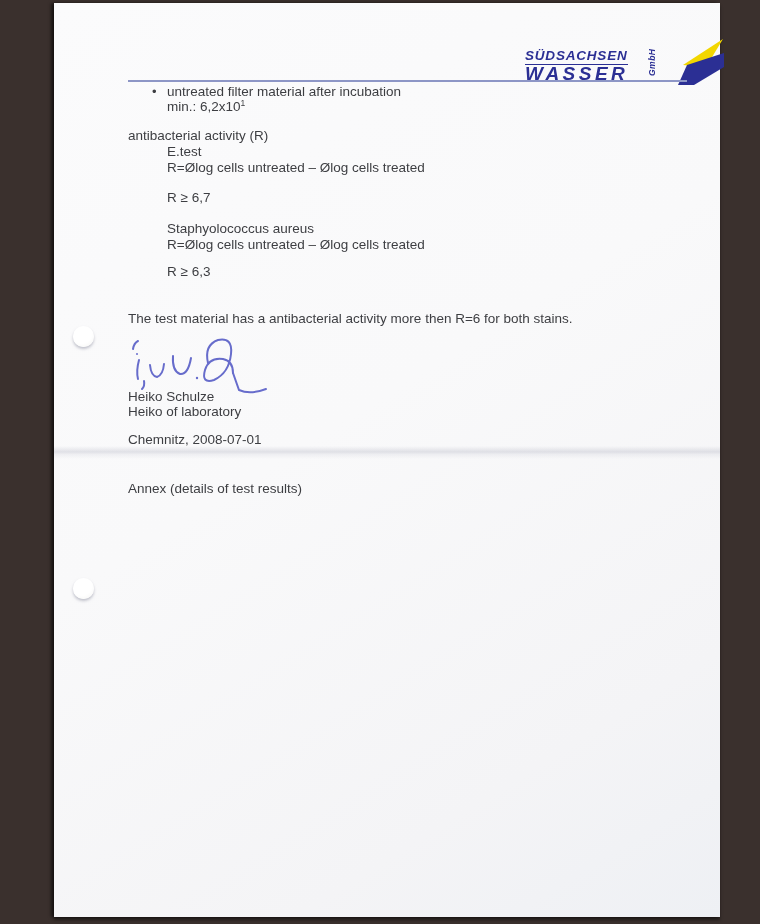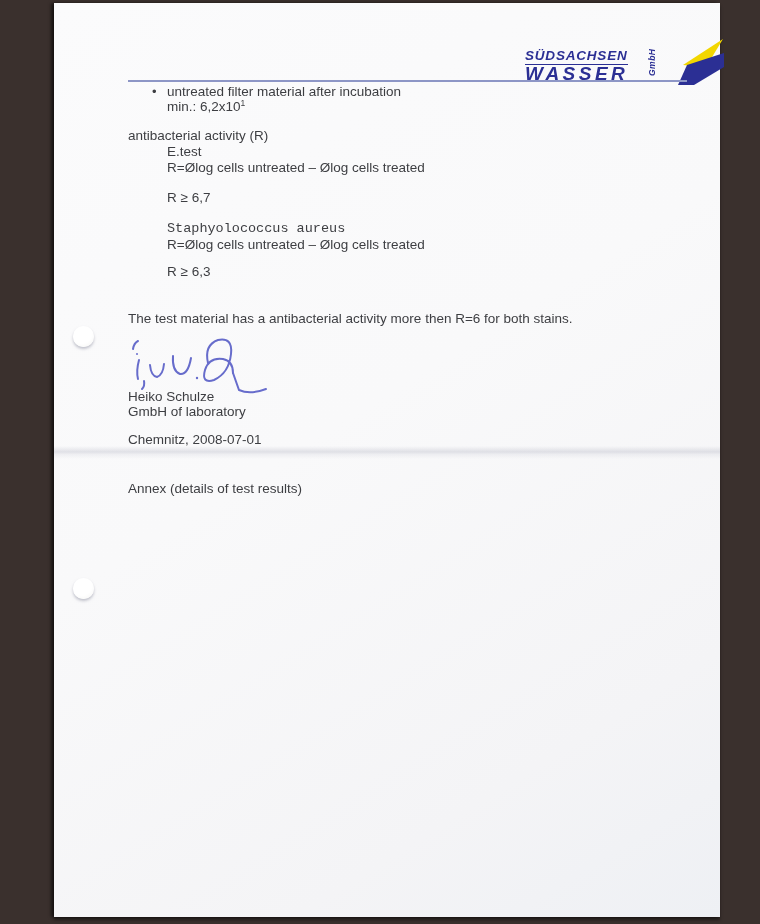--- a/index.html
+++ b/index.html
@@ -98,21 +98,21 @@
     <div class="abs" style="left:113px; top:96px;">
       <span>min.: 6,2x10</span><sup>1</sup>
     </div>
 
     <div class="abs heading" style="left:74px; top:125px;">antibacterial activity (R)</div>
 
     <div class="abs" style="left:113px; top:141px;">E.test</div>
     <div class="abs" style="left:113px; top:157px;">R=Ølog cells untreated – Ølog cells treated</div>
     <div class="abs" style="left:113px; top:187px;">R ≥ 6,7</div>
 
-    <div class="abs" style="left:113px; top:218px;font-family:Liberation Mono, monospace;">Staphyolococcus aureus</div>
+    <div class="abs" style="left:113px; top:218px;">Staphyolococcus aureus</div>
     <div class="abs" style="left:113px; top:234px;">R=Ølog cells untreated – Ølog cells treated</div>
     <div class="abs" style="left:113px; top:261px;">R ≥ 6,3</div>
 
     <div class="abs" style="left:74px; top:308px;">The test material has a antibacterial activity more then R=6 for both stains.</div>
 
     <div class="signature-box">
       <svg width="150" height="64" viewBox="0 0 150 64">
         <g fill="none" stroke="#5b61c8" stroke-width="2" stroke-linecap="round" opacity="0.92">
           <path d="M13,16 Q14,10 18,8"></path>
           <path d="M19,27 Q16,38 18,46"></path>
@@ -121,21 +121,21 @@
           <path d="M30,32 Q31,43 37,44 Q43,42 44,31"></path>
           <path d="M53,23 Q52,38 60,41 Q68,42 71,25"></path>
           <circle cx="77" cy="45" r="1.2" fill="#5b61c8" stroke="none"></circle>
           <path d="M88,30 Q84,12 98,7 Q113,4 111,21 Q109,40 94,47 Q81,51 85,37 Q89,24 103,26 Q113,28 113,40"></path>
           <path d="M113,40 L119,57 Q130,62 146,56"></path>
         </g>
       </svg>
     </div>
 
     <div class="abs" style="left:74px; top:386px;">Heiko Schulze</div>
-    <div class="abs" style="left:74px; top:401px;">GmbH of laboratory</div>
+    <div class="abs" style="left:74px; top:401px;">Heiko of laboratory</div>
 
     <div class="abs" style="left:74px; top:429px;">Chemnitz, 2008-07-01</div>
 
     <div class="crease"></div>
 
     <div class="abs" style="left:74px; top:478px;">Annex (details of test results)</div>
 
     <div class="punch-hole hole-1"></div>
     <div class="punch-hole hole-2"></div>
 

